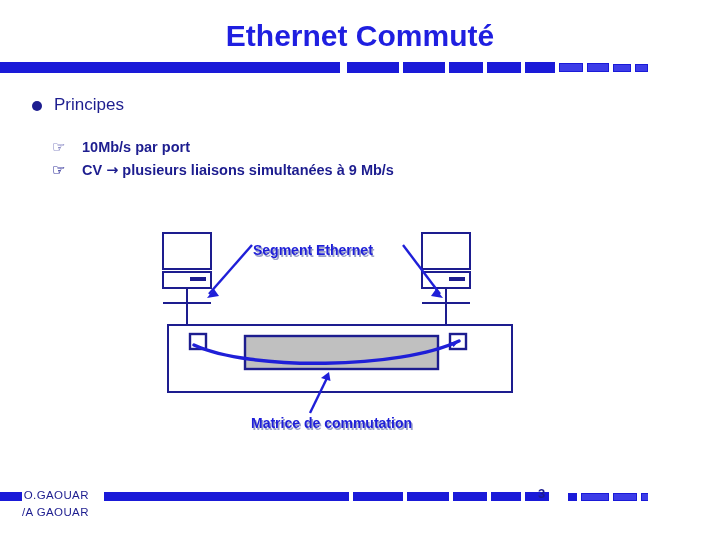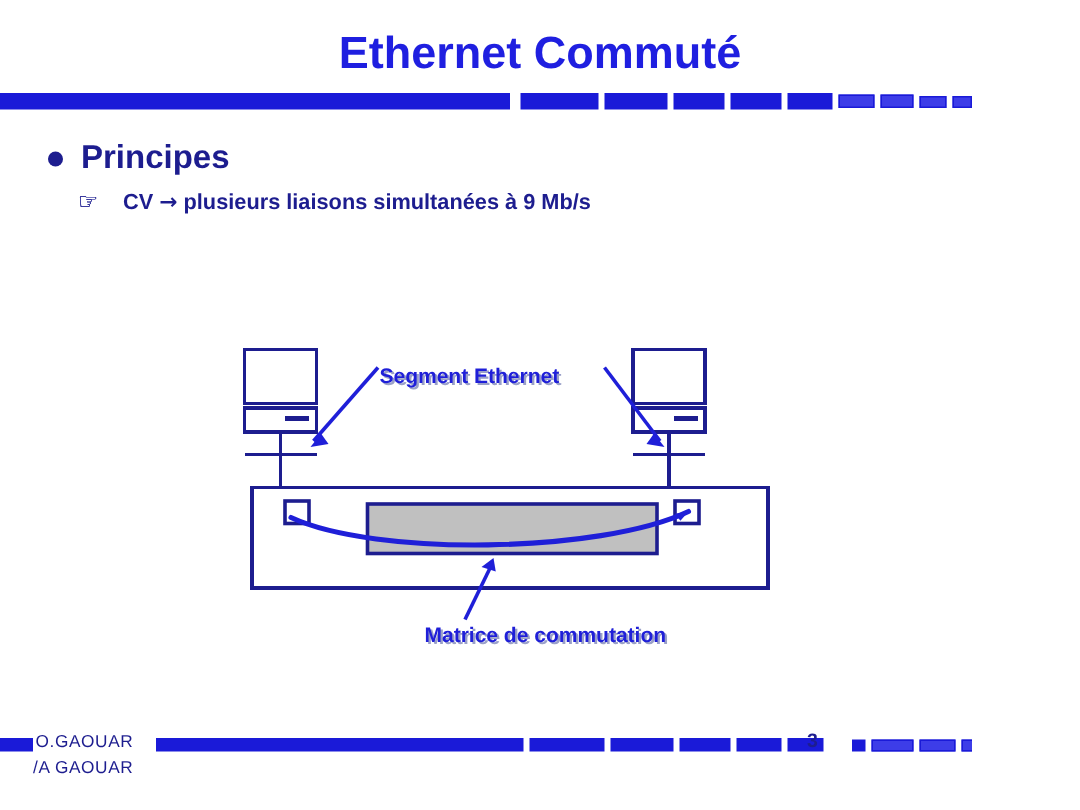--- a/index.html
+++ b/index.html
@@ -53,26 +53,26 @@
 
   
   #bullets {
     position: absolute;
     left: 26px;
     top: 92px;
     width: 660px;
   }
   .lvl1 {
     position: relative;
-    font-size: 22px;
-    font-weight: bold;
+    font-size: 17px;
+    font-weight: normal;
     color: #1d1d8f;
     line-height: 26px;
     padding-left: 28px;
-    margin-bottom: 6px;
+    margin-bottom: 18px;
   }
   .lvl1 .dot {
     position: absolute;
     left: 6px;
     top: 9px;
     width: 10px;
     height: 10px;
     border-radius: 50%;
     background: #1d1d8f;
   }
@@ -166,20 +166,21 @@
 
   <div id="bullets">
 
     <div class="lvl1">
       <span class="dot"></span>
       <span>Principes</span>
     </div>
 
     <div class="lvl2">
       <span class="hand">☞</span>
+      <span>10Mb/s par port</span>
     </div>
 
     <div class="lvl2">
       <span class="hand">☞</span>
     </div>
 
     <div class="lvl2">
       <span class="hand">☞</span>
       <span>CV </span><span class="arrowglyph">→</span><span> plusieurs liaisons simultanées à 9 Mb/s</span>
     </div>
@@ -221,21 +222,21 @@
         <line x1="403" y1="30" x2="440" y2="79"></line>
         <line x1="310" y1="198" x2="328" y2="161"></line>
       </g>
       <path d="M 207 83 l 12 -2 l -5 -7 Z" fill="#1f1fd8"></path>
       <path d="M 443 83 l -12 -2 l 5 -7 Z" fill="#1f1fd8"></path>
       <path d="M 329 157 l -8 6 l 9.5 3 Z" fill="#1f1fd8"></path>
     </svg>
 
     <div class="shadow-label" style="left:253px; top:27px;">Segment Ethernet</div>
 
-    <div class="shadow-label" style="left:251px; top:200px;margin-left:32px;">Matrice de commutation</div>
+    <div class="shadow-label" style="left:251px; top:200px;">Matrice de commutation</div>
   </div>
 
   <div class="rule-row" id="rule-bottom" style="left:0px; top:491px; width:720px;">
       <div class="rule-seg" style="left: 0px; width: 22px; height: 9px; top: 1px;"></div>
       <div class="rule-seg" style="left: 104px; width: 245px; height: 9px; top: 1px;"></div>
       <div class="rule-seg" style="left: 353px; width: 50px; height: 9px; top: 1px;"></div>
       <div class="rule-seg" style="left: 407px; width: 42px; height: 9px; top: 1px;"></div>
       <div class="rule-seg" style="left: 453px; width: 34px; height: 9px; top: 1px;"></div>
       <div class="rule-seg" style="left: 491px; width: 30px; height: 9px; top: 1px;"></div>
       <div class="rule-seg" style="left: 525px; width: 24px; height: 9px; top: 1px;"></div>

